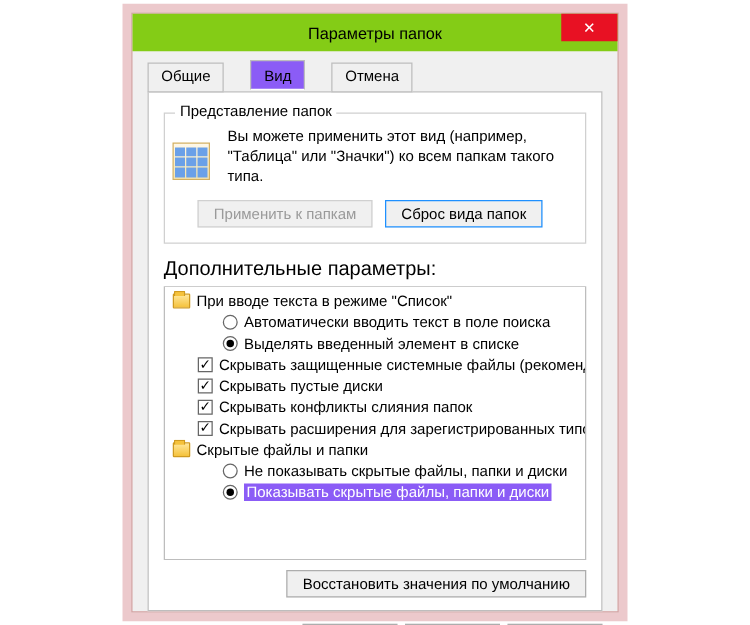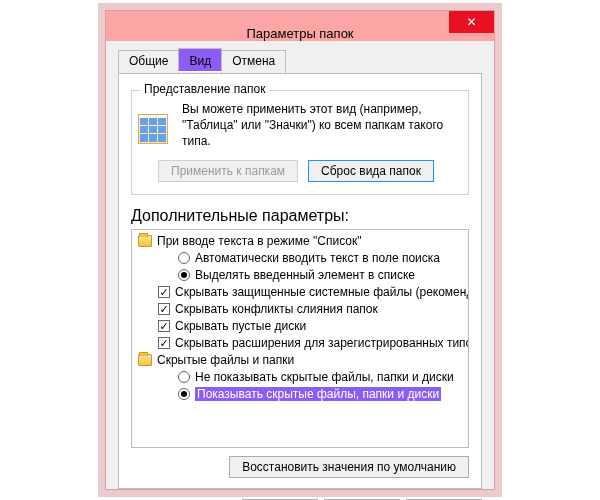--- a/index.html
+++ b/index.html
@@ -18,23 +18,23 @@
   left: 105px;
   top: 10px;
   width: 390px;
   height: 480px;
   background: #f0f0f0;
   border: 1px solid #d4a0a0;
   box-shadow: 0 0 0 7px rgba(200,100,110,0.35);
 }
 .titlebar {
   height: 30px;
-  background: #fca5a5;
-  display: flex;
-  align-items: flex-end;
+  background: #84cc16;
+  display: flex;
+  align-items: center;
   justify-content: center;
   position: relative;
 }
 .titlebar-text {
   font-size: 13px;
 }
 .close-btn {
   position: absolute;
   right: 0;
   top: 0;
@@ -52,20 +52,21 @@
   padding: 8px 12px 0 12px;
   height: calc(100% - 30px);
   display: flex;
   flex-direction: column;
 }
 .tabs {
   display: flex;
   position: relative;
   top: 1px;
   z-index: 2;
+  gap: 22px;
 }
 .tab {
   padding: 3px 10px;
   border: 1px solid #bdbdbd;
   background: #f0f0f0;
   font-size: 12px;
   cursor: pointer;
   margin-right: -1px;
 }
 .tab.active {
@@ -305,25 +306,25 @@
           <span class="radio-icon sel"></span>
           <span class="tree-label">Выделять введенный элемент в списке</span>
         </div>
 
         <div class="tree-row indent2">
           <span class="check-icon sel"></span>
           <span class="tree-label">Скрывать защищенные системные файлы (рекомендуется)</span>
         </div>
         <div class="tree-row indent2">
           <span class="check-icon sel"></span>
-          <span class="tree-label">Скрывать конфликты слияния папок</span>
+          <span class="tree-label">Скрывать пустые диски</span>
         </div>
         <div class="tree-row indent2">
           <span class="check-icon sel"></span>
-          <span class="tree-label">Скрывать пустые диски</span>
+          <span class="tree-label">Скрывать конфликты слияния папок</span>
         </div>
         <div class="tree-row indent2">
           <span class="check-icon sel"></span>
           <span class="tree-label">Скрывать расширения для зарегистрированных типов файлов</span>
         </div>
 
         <div class="tree-row indent1">
           <span class="folder-icon"></span>
           <span class="tree-label">Скрытые файлы и папки</span>
         </div>

